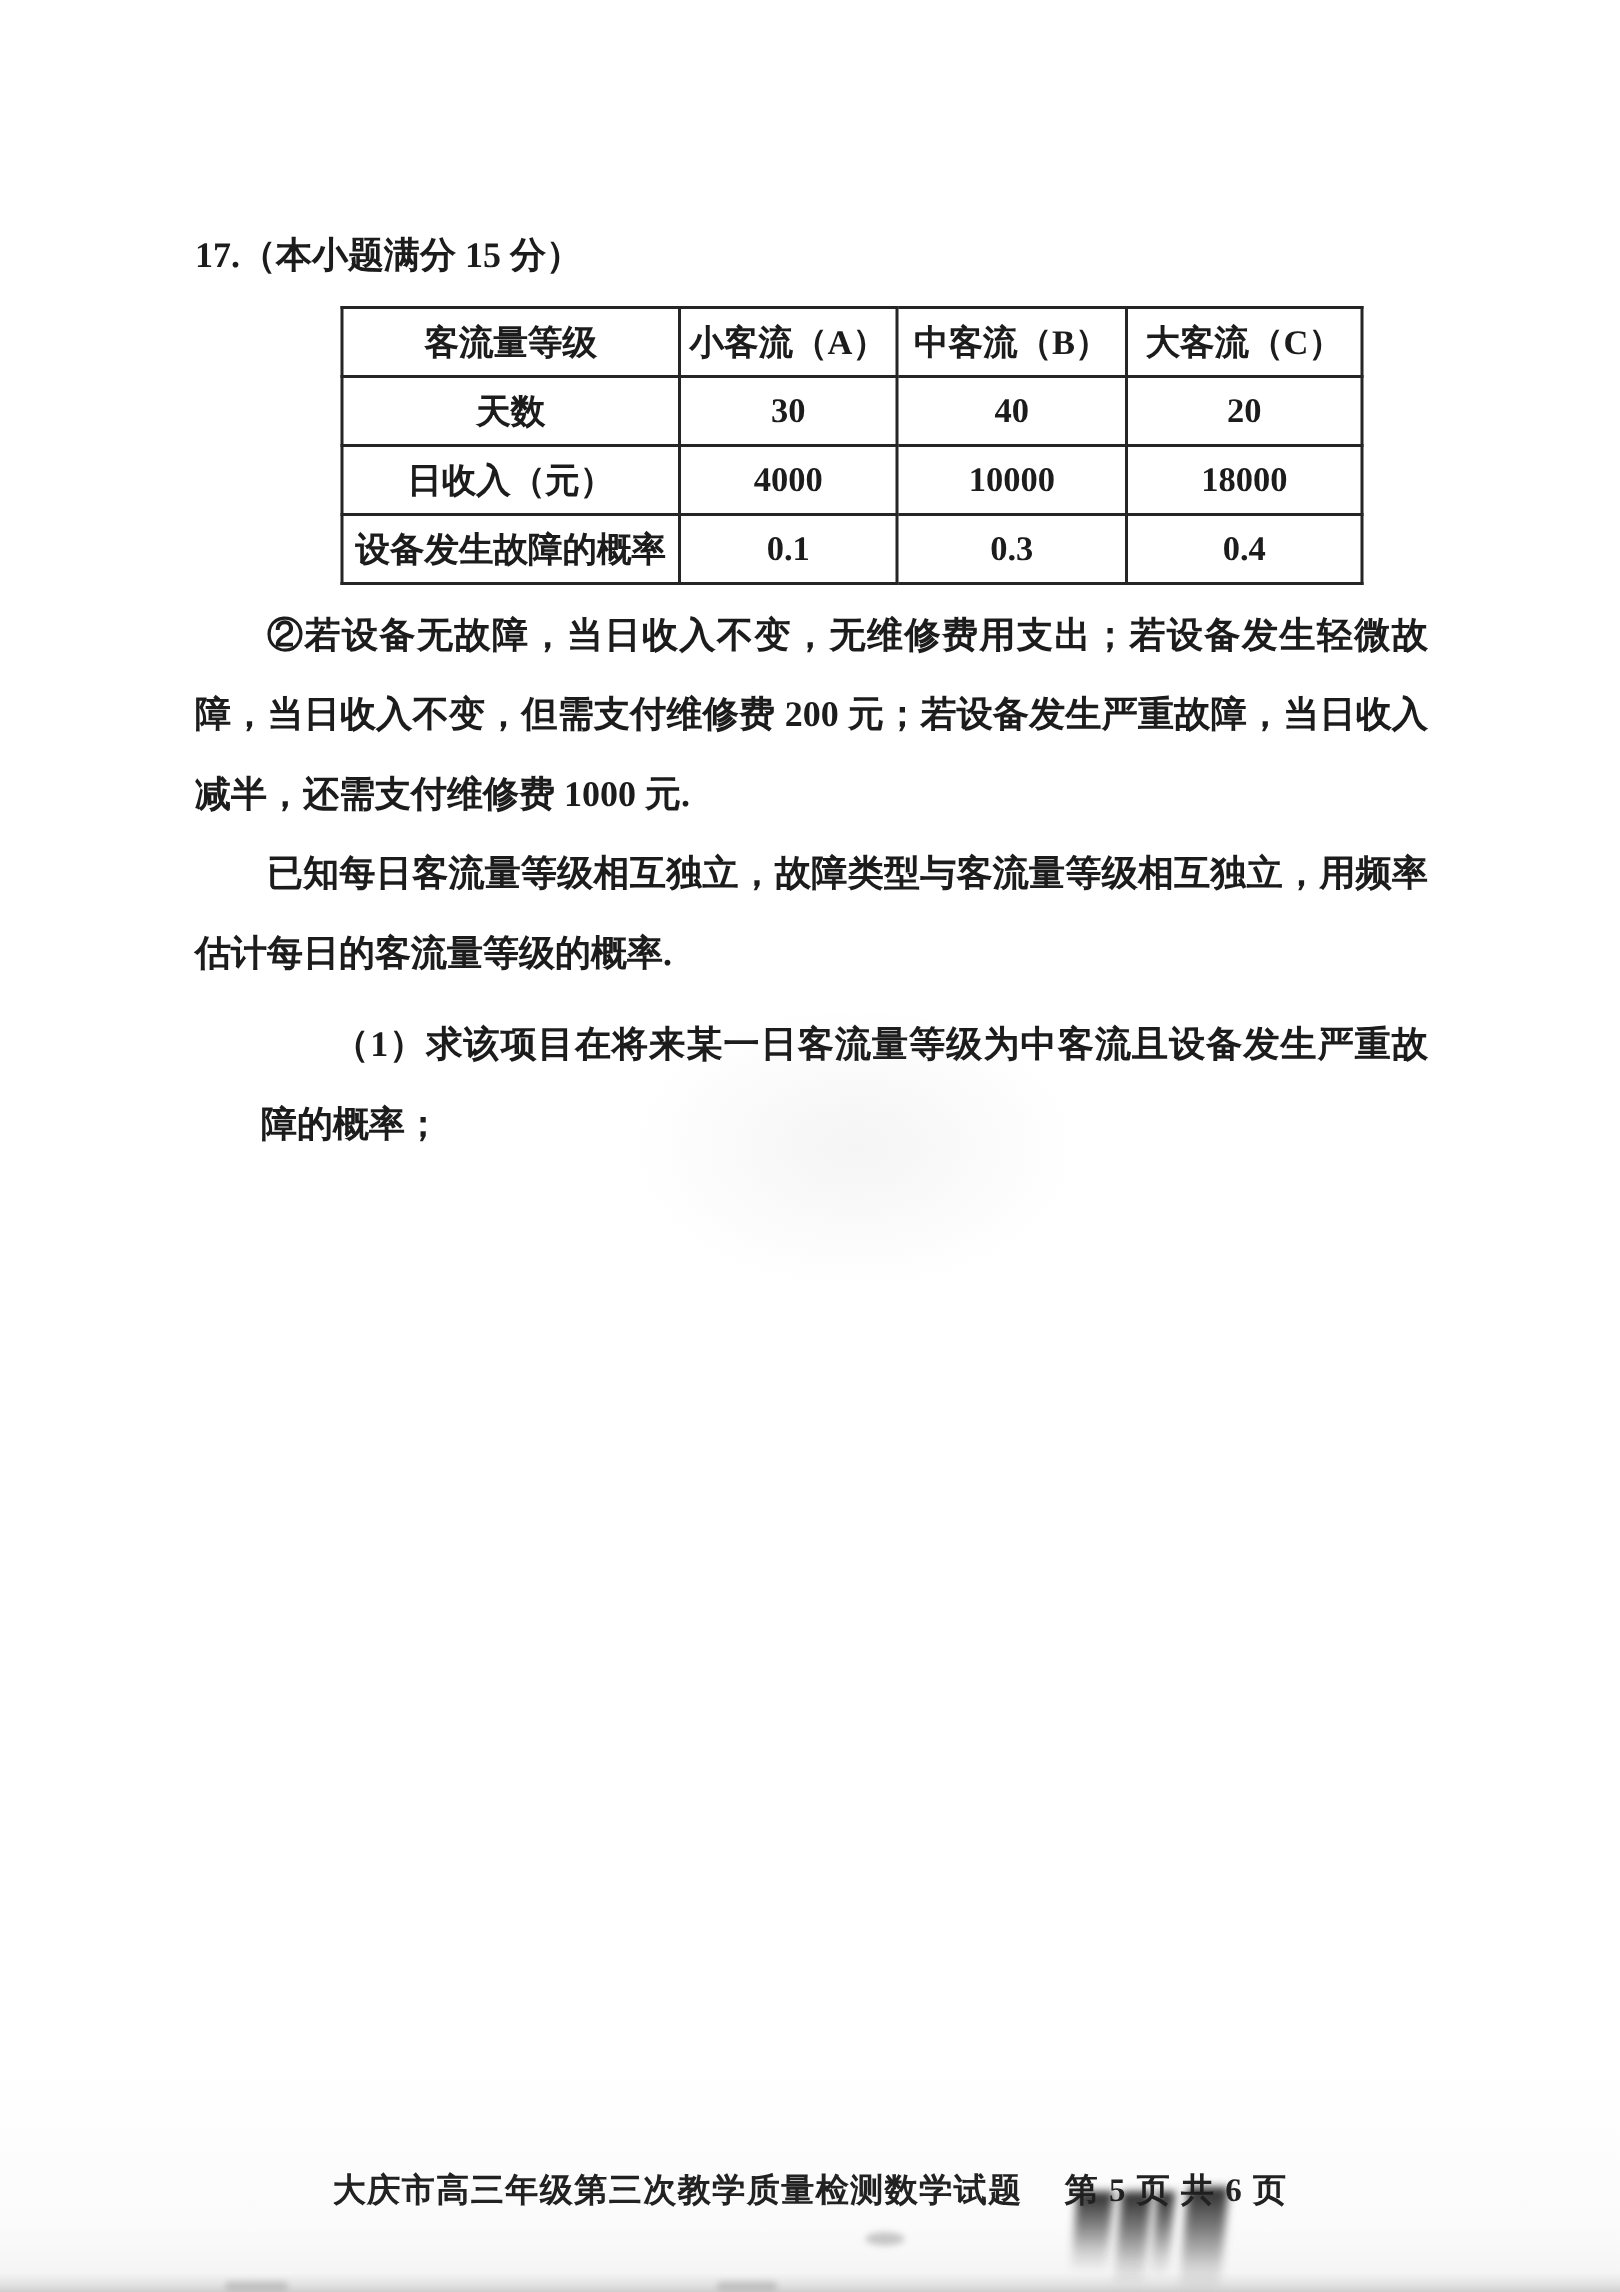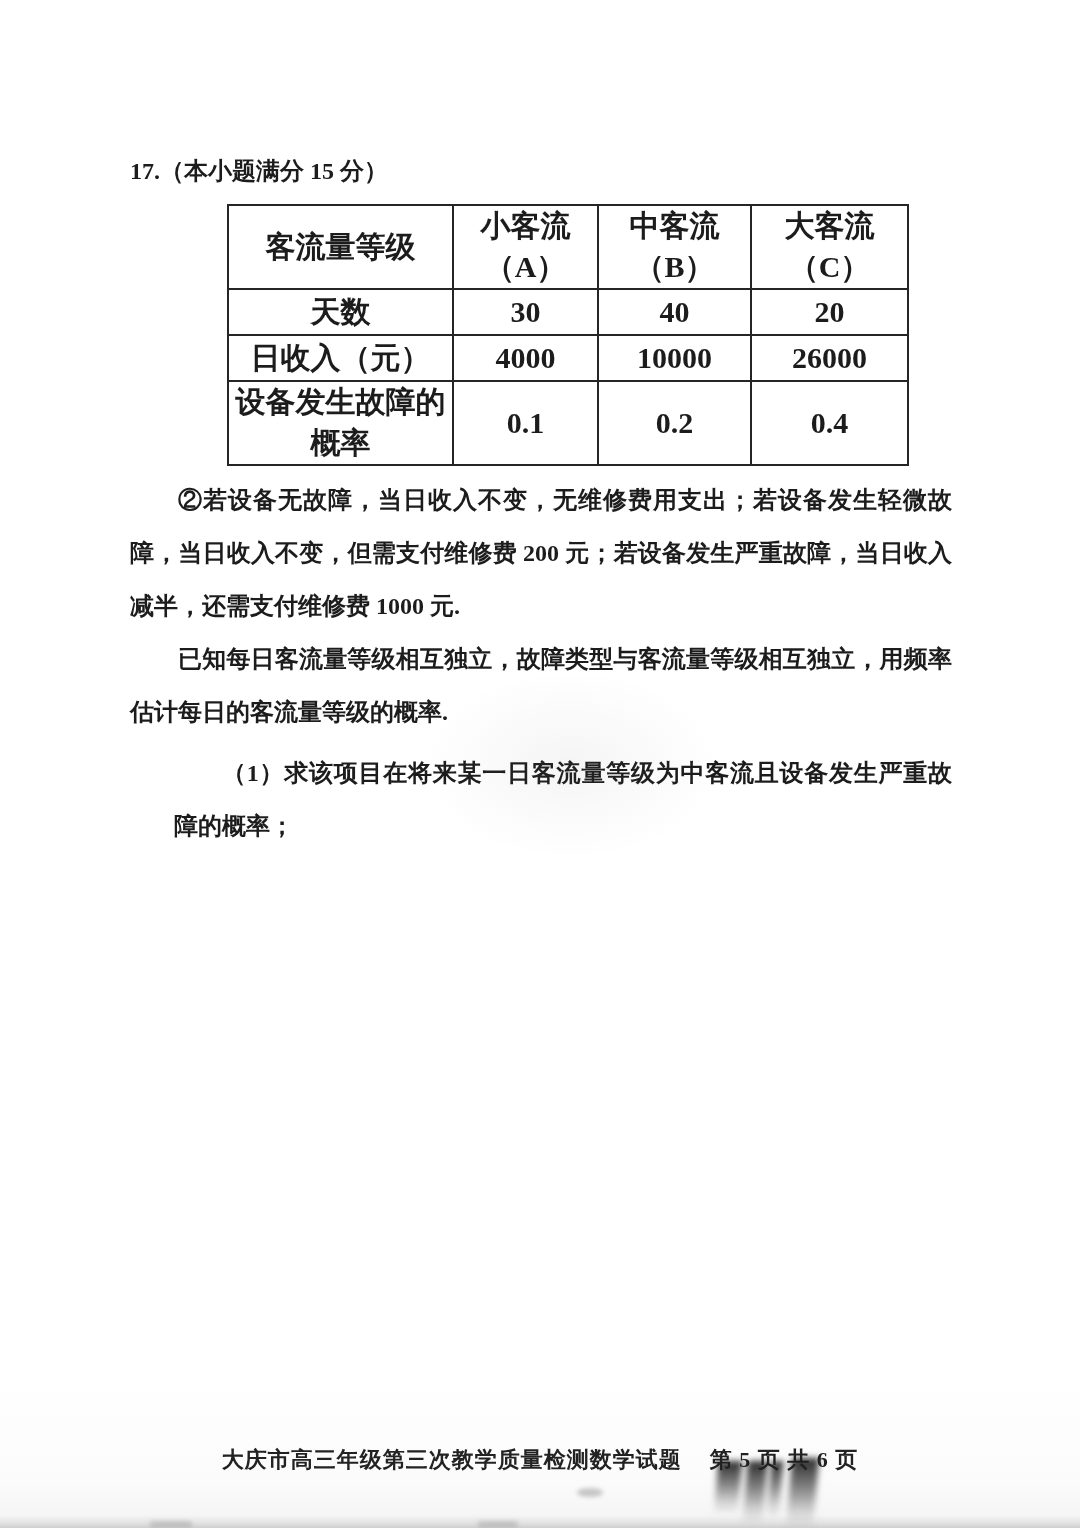--- a/index.html
+++ b/index.html
@@ -15,21 +15,21 @@
     position:absolute;left:130px;top:145px;width:822px;
     font-size:24px;font-weight:600;
   }
   .para{margin:0;line-height:53px;text-align:justify;}
   .indent{text-indent:2em;}
   .note1{line-height:60px;}
   .q{margin-top:8px;margin-left:44px;}
   .data-table{
     border-collapse:collapse;table-layout:fixed;
     margin:6px 0 8px 97px;
-    font-size:30px;font-weight:600;
+    font-size:23px;font-weight:600;
   }
   .data-table td{
     border:2px solid #252525;
     text-align:center;vertical-align:middle;
     height:44px;padding:0 4px;
   }
   .col-label{width:215px;}
   .col-a{width:135px;margin-left:28px;}
   .col-b{width:143px;}
   .col-c{width:147px;margin-left:24px;}
@@ -96,26 +96,26 @@
       <tr>
         <td>天数</td>
         <td>30</td>
         <td>40</td>
         <td>20</td>
       </tr>
       <tr>
         <td>日收入（元）</td>
         <td>4000</td>
         <td>10000</td>
-        <td>26000</td>
+        <td>18000</td>
       </tr>
       <tr>
         <td>设备发生故障的概率</td>
         <td>0.1</td>
-        <td>0.2</td>
+        <td>0.3</td>
         <td>0.4</td>
       </tr>
     </tbody>
       </table>
 
 
     <p class="para indent">②若设备无故障，当日收入不变，无维修费用支出；若设备发生轻微故障，当日收入不变，但需支付维修费 200 元；若设备发生严重故障，当日收入减半，还需支付维修费 1000 元.</p>
 
     <p class="para indent">已知每日客流量等级相互独立，故障类型与客流量等级相互独立，用频率估计每日的客流量等级的概率.</p>
 

